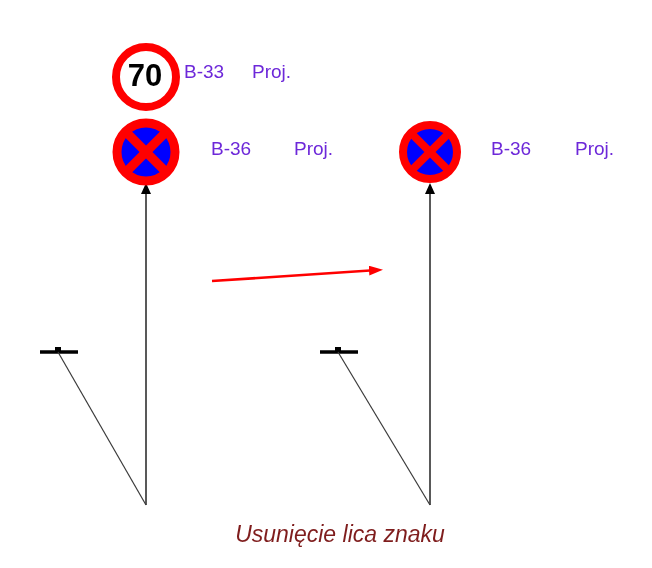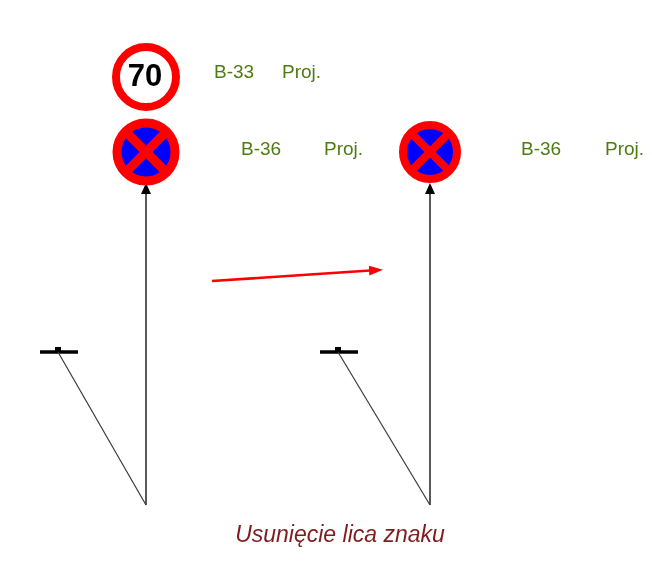--- a/index.html
+++ b/index.html
@@ -20,23 +20,22 @@
     left: 0;
     top: 0;
     width: 652px;
     height: 568px;
   }
   .label {
     position: absolute;
     font-family: "Liberation Sans", sans-serif;
     font-size: 19px;
     line-height: 1;
-    color: #4d7c0f;
+    color: #6d28d9;
     white-space: nowrap;
-    margin-left: 30px;
   }
   .sign-number {
     position: absolute;
     font-family: "Liberation Sans", sans-serif;
     font-weight: bold;
     color: #000000;
     white-space: nowrap;
     text-align: center;
   }
   #caption {

